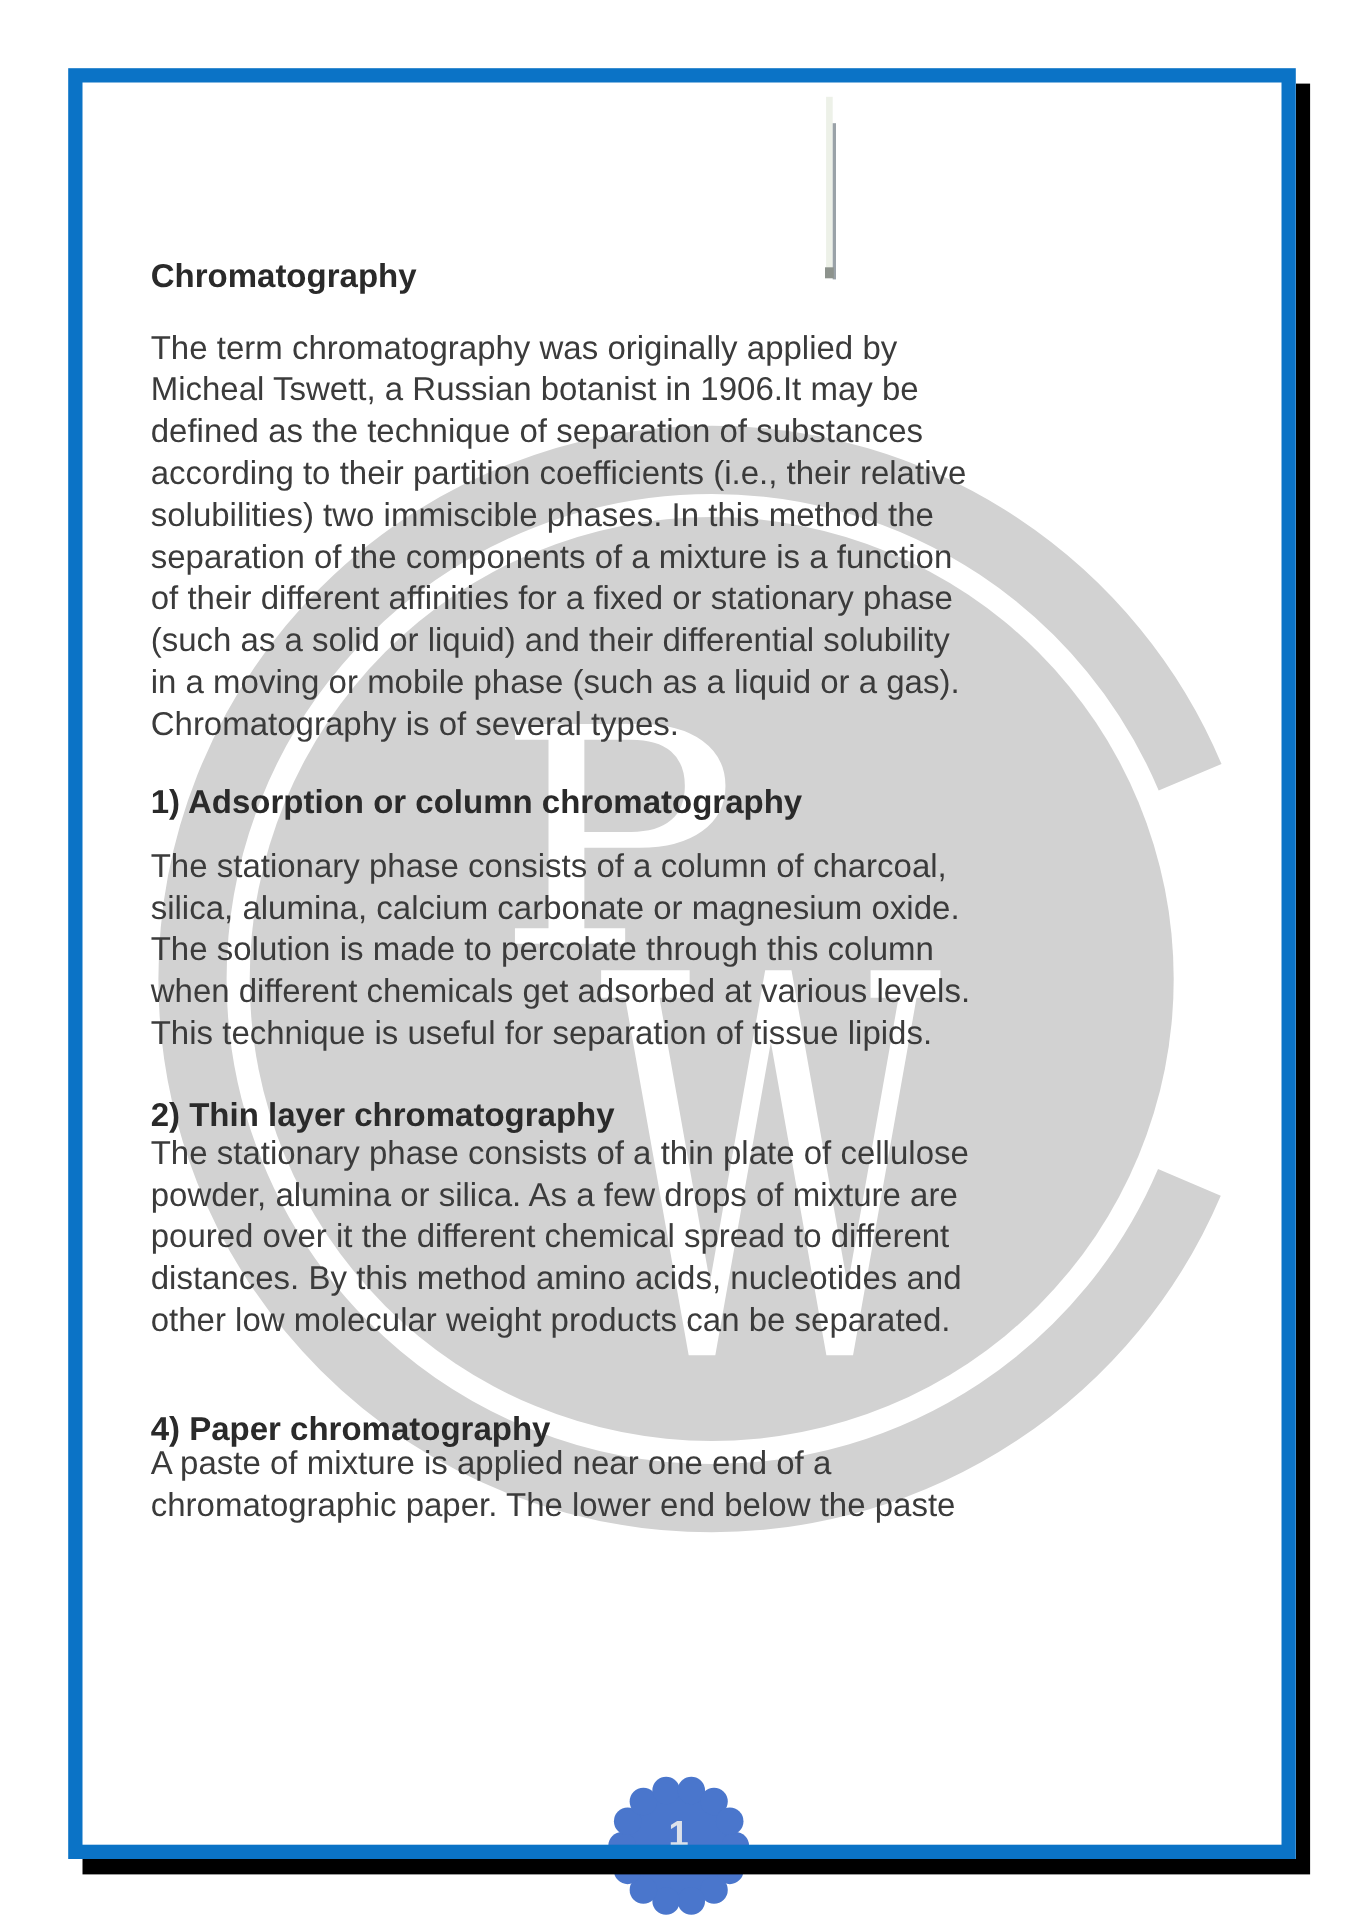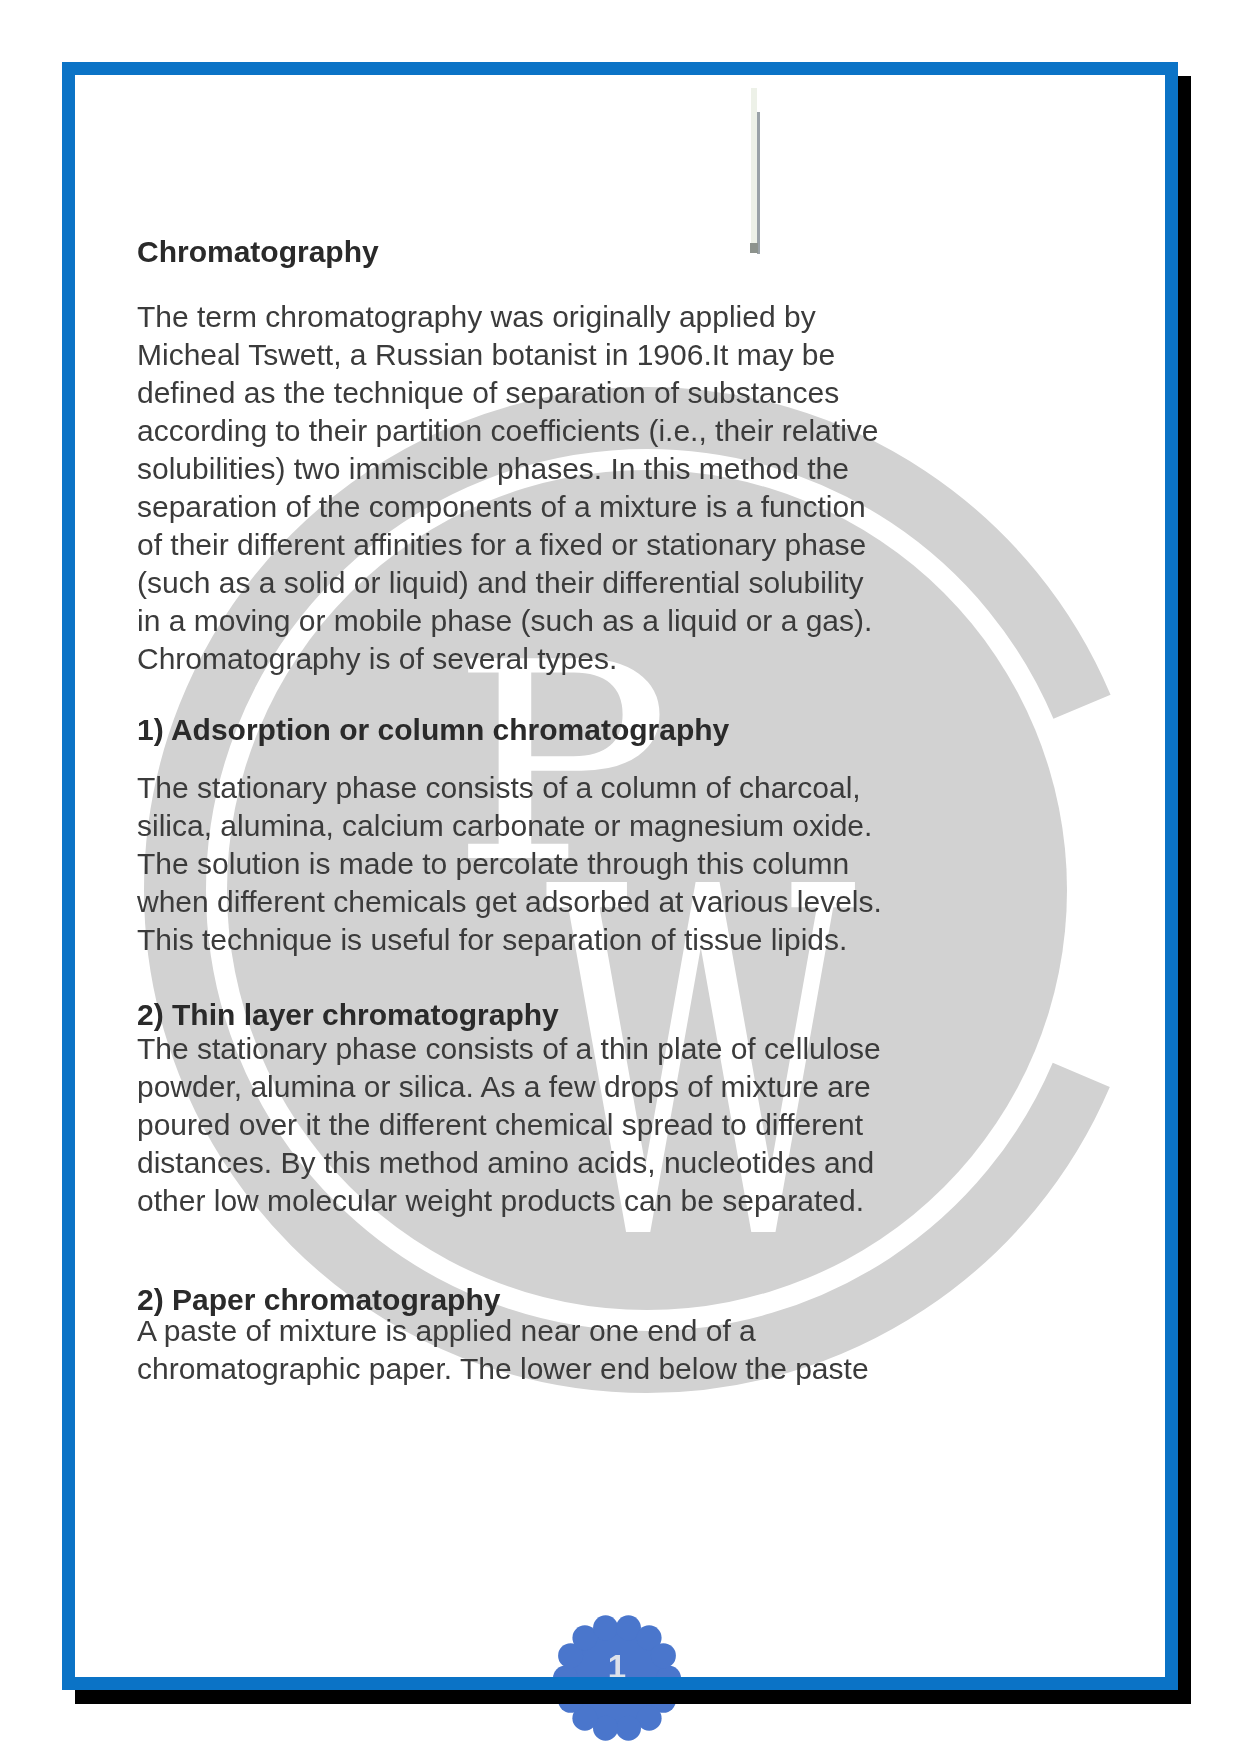--- a/index.html
+++ b/index.html
@@ -72,21 +72,21 @@
 when different chemicals get adsorbed at various levels.
 This technique is useful for separation of tissue lipids.</div>
 
     <div class="block heading" style="top:996px">2) Thin layer chromatography</div>
     <div class="block lines" style="top:1030px">The stationary phase consists of a thin plate of cellulose
 powder, alumina or silica. As a few drops of mixture are
 poured over it the different chemical spread to different
 distances. By this method amino acids, nucleotides and
 other low molecular weight products can be separated.</div>
 
-    <div class="block heading" style="top:1281px">2) Paper chromatography</div>
+    <div class="block heading" style="top:1281px">4) Paper chromatography</div>
     <div class="block lines" style="top:1312px">A paste of mixture is applied near one end of a
 chromatographic paper. The lower end below the paste</div>
   </div>
 
   <div class="banner-edge-light"></div>
   <div class="banner-edge-gray"></div>
   <div class="banner-edge-nub"></div>
 
   <svg class="badge" width="140" height="140" viewBox="0 0 140 140" aria-hidden="true">
       <circle cx="70" cy="70" r="52" fill="#4a76cc"></circle>

